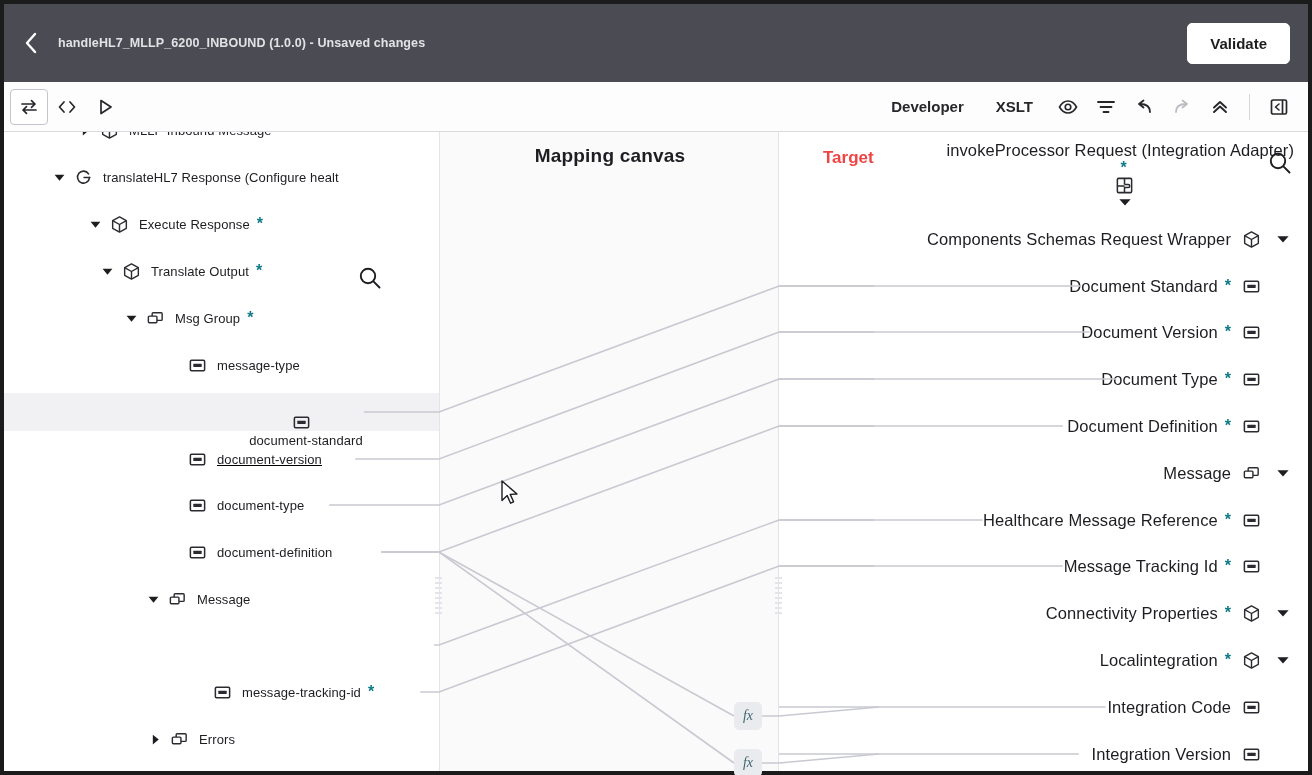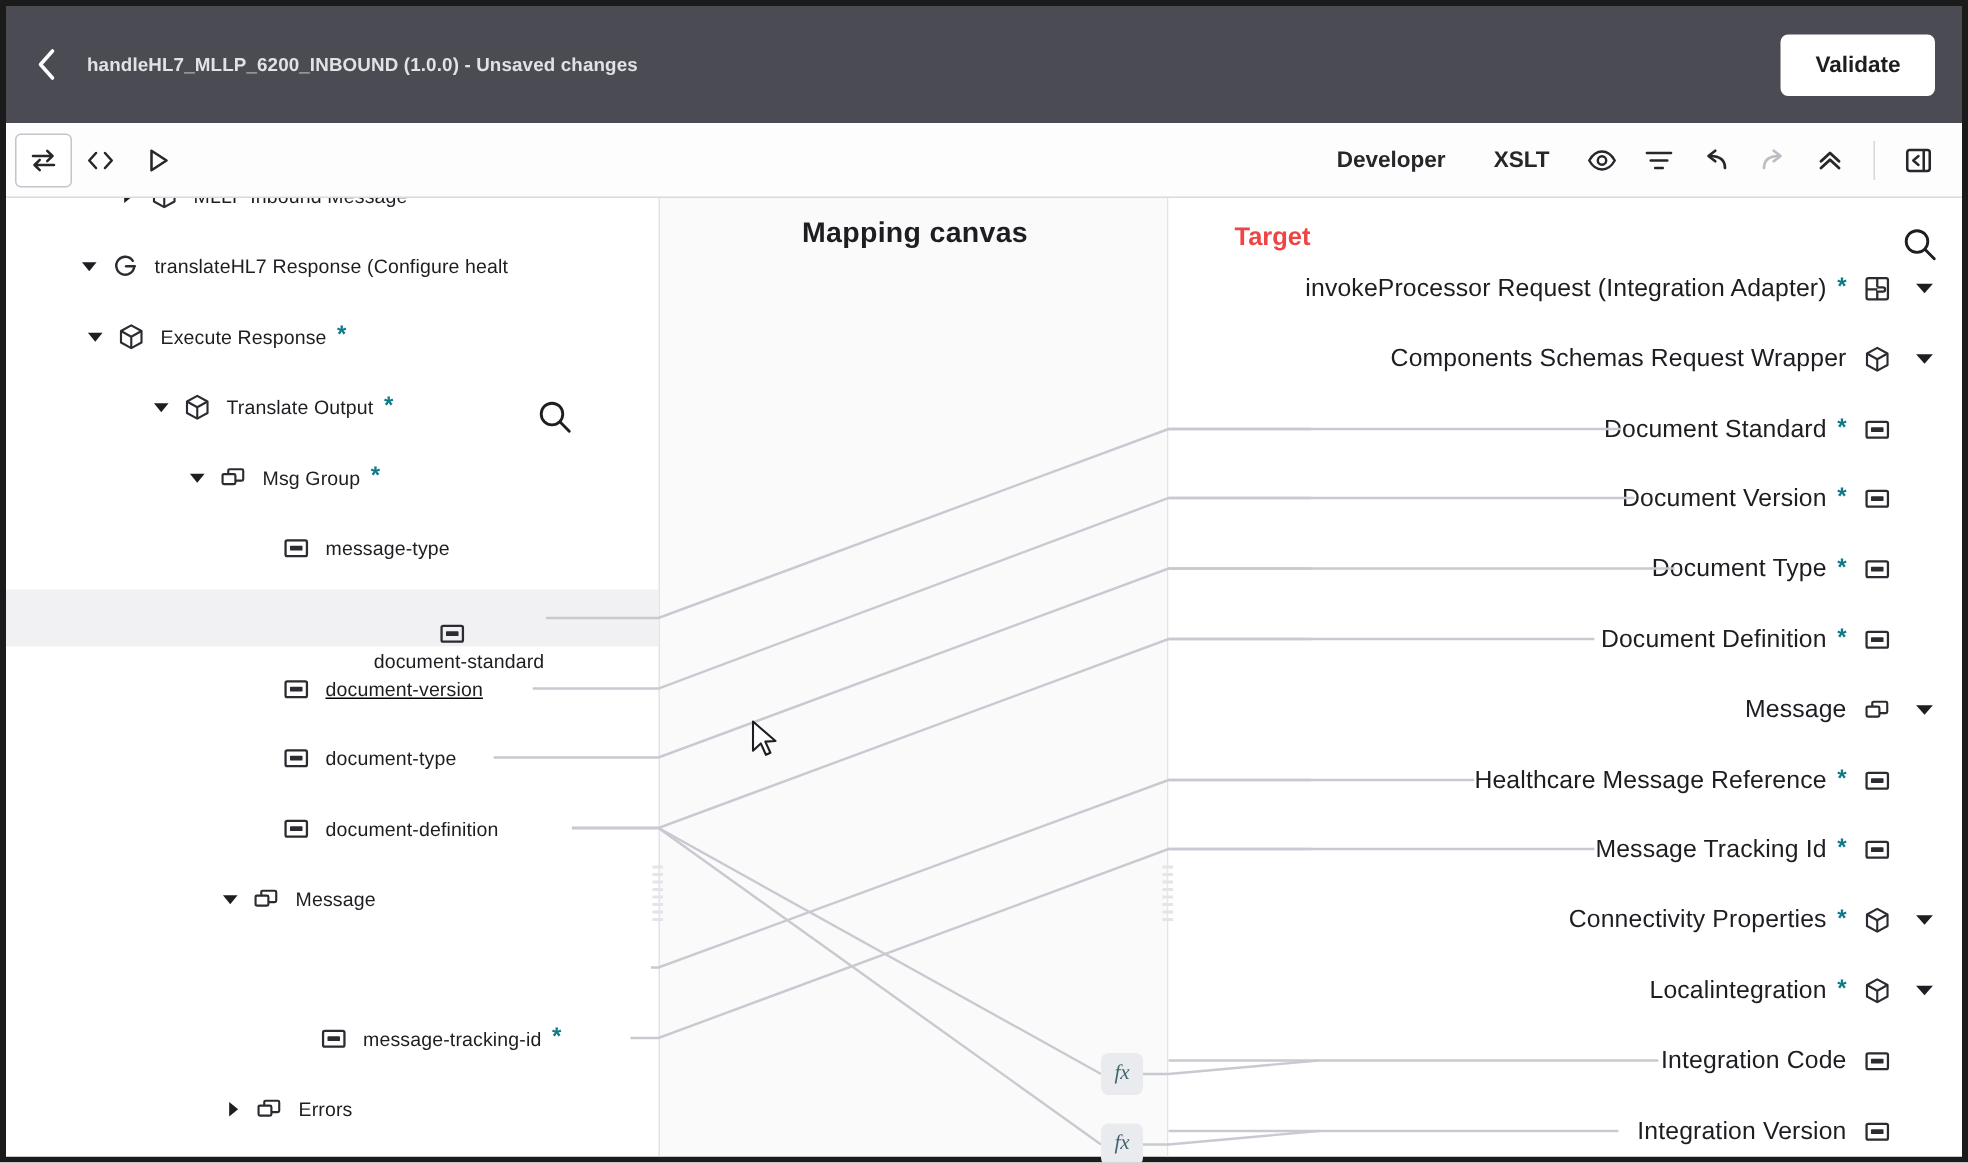--- a/index.html
+++ b/index.html
@@ -233,21 +233,21 @@
               </svg>
             </span>
             <span class="ticon">
               <svg width="19" height="19" viewBox="0 0 20 20" fill="none">
                 <path d="M15.3 6.2 A6.3 6.3 0 1 0 16.3 10" stroke="#2b2b31" stroke-width="1.7" fill="none" stroke-linecap="round"></path>
                 <path d="M10.6 10 H16.6" stroke="#2b2b31" stroke-width="1.7" stroke-linecap="round"></path>
               </svg>
             </span>
             <span class="tlabel">translateHL7 Response (Configure healt</span>
           </div>
-          <div class="tnode" style="top: 73px; padding-left: 50px;">
+          <div class="tnode" style="top: 73px; padding-left: 50px; margin-left: 32px;">
             <span class="twist">
               <svg width="13" height="13" viewBox="0 0 12 12">
                 <path d="M1.5 3.5 L6 9 L10.5 3.5 Z" fill="#1d1d22"></path>
               </svg>
             </span>
             <span class="ticon">
               <svg width="19" height="19" viewBox="0 0 20 20" fill="none">
                 <path d="M10 2 L17.2 6 L17.2 14 L10 18 L2.8 14 L2.8 6 Z" stroke="#2b2b31" stroke-width="1.5" stroke-linejoin="round" fill="none"></path>
                 <path d="M10 10 L17.2 6 M10 10 L2.8 6 M10 10 L10 18" stroke="#2b2b31" stroke-width="1.5" stroke-linejoin="round"></path>
               </svg>
@@ -413,21 +413,21 @@
 
     <div class="pane-target">
       <div class="target-head">Target</div>
       <div class="target-search">
         <svg width="28" height="28" viewBox="0 0 28 28" fill="none">
           <circle cx="12" cy="12" r="7.2" stroke="#1d1d22" stroke-width="1.9" fill="none"></circle>
           <path d="M17.4 17.4 L23.5 23.5" stroke="#1d1d22" stroke-width="1.9" stroke-linecap="round"></path>
         </svg>
       </div>
       <div id="target-list">
-          <div class="tgt-row" style="top: 43px; right: 14px;">
+          <div class="tgt-row" style="top: 43px; right: 14px; flex-direction: column;">
             <span class="tgt-label">invokeProcessor Request (Integration Adapter)</span>
             <span class="req">*</span>
             <span class="tgt-icon">
               <svg width="19" height="19" viewBox="0 0 20 20" fill="none">
                 <rect x="2.5" y="2.5" width="15" height="15" rx="1.3" stroke="#2b2b31" stroke-width="1.6" fill="none"></rect>
                 <path d="M10 2.5 V9 M2.5 10.5 H10 M10 9 h4 a1 1 0 0 1 0 3 h-4 V17.5" stroke="#2b2b31" stroke-width="1.6" fill="none"></path>
               </svg>
             </span>
             <span class="tgt-caret">
               <svg width="14" height="14" viewBox="0 0 12 12">

